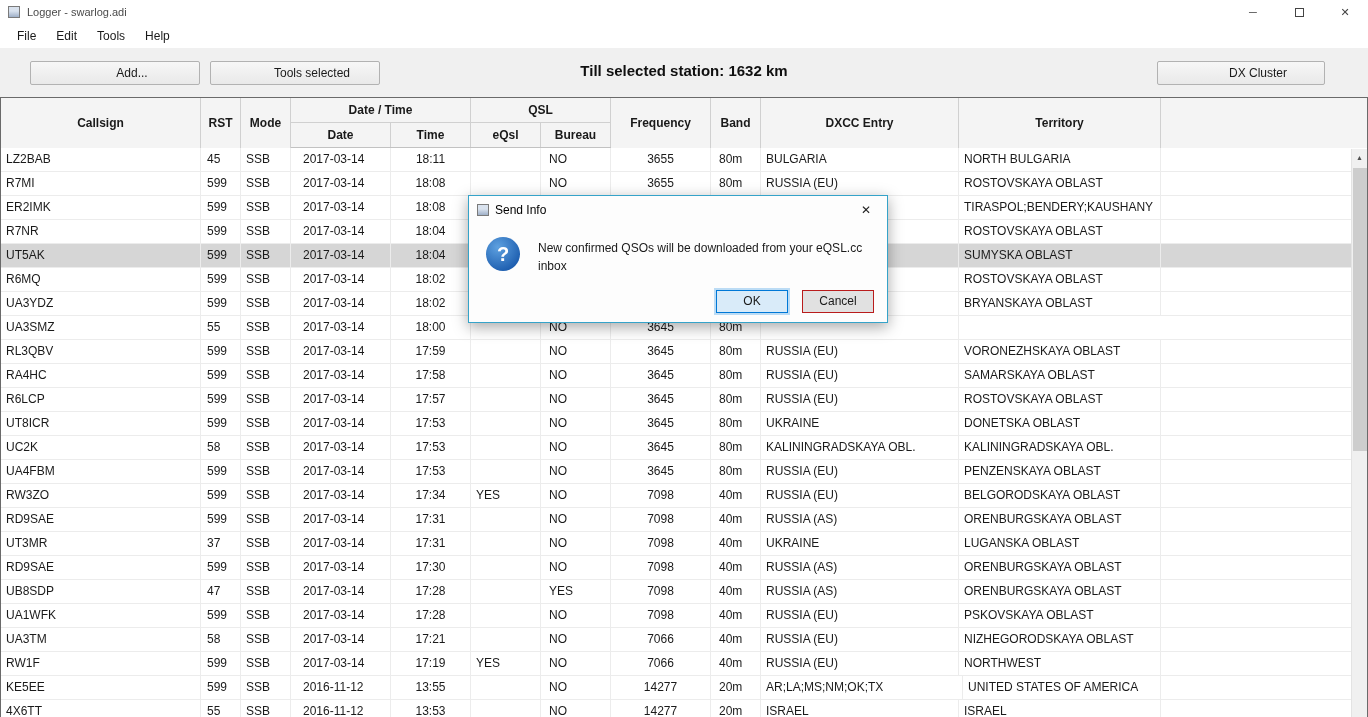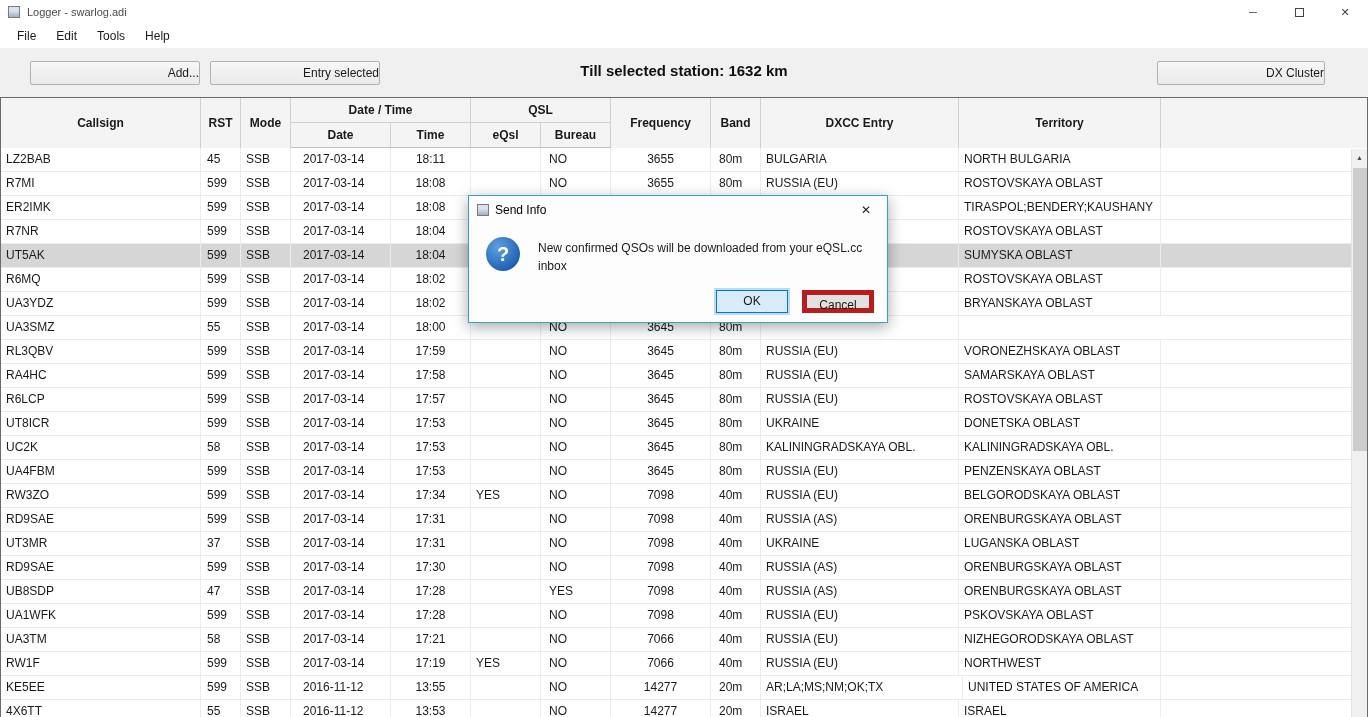--- a/index.html
+++ b/index.html
@@ -21,21 +21,21 @@
 
   
   .menubar { height:24px; background:#ffffff; display:flex; align-items:center; padding-left:7px; }
   .menu-item { font-size:12px; padding:0 10px; line-height:24px; }
 
   
   .toolbar { position:absolute; top:48px; left:0; right:0; height:49px; background:#f0f0f0; }
   .tb-btn { position:absolute; top:13px; height:24px;
     background:linear-gradient(180deg,#f7f7f7,#e9e9e9);
     border:1px solid #b2b2b2; border-radius:2px;
-    font-size:12px; text-align:right; line-height:22px; color:#1a1a1a; cursor:default;padding-left:34px; }
+    font-size:12px; text-align:center; line-height:22px; color:#1a1a1a; cursor:default;padding-left:34px; }
   .btn-add { left:30px; width:170px; }
   .btn-delete { left:210px; width:170px; }
   .btn-prefs { left:977px; width:168px; }
   .btn-dx { left:1157px; width:168px; }
   .distance { position:absolute; top:14px; left:0; right:0; text-align:center;
     font-size:15px; font-weight:bold; color:#101010; }
 
   
   .table { position:absolute; top:97px; left:0; width:1368px; height:620px;
     background:#ffffff; border:1px solid #6a6a6a; border-bottom:none; overflow:hidden; }
@@ -90,21 +90,21 @@
   .q-icon { position:absolute; left:17px; top:13px; width:34px; height:34px; border-radius:50%;
     background:radial-gradient(circle at 35% 30%, #5ea1e0, #1e5fb0 75%);
     color:#fff; font-weight:bold; font-size:20px;
     display:flex; align-items:center; justify-content:center; }
   .dialog-message { position:absolute; left:69px; top:15px; width:336px;
     font-size:12px; line-height:18px; color:#1a1a1a; }
   .dialog-buttons { position:absolute; right:13px; bottom:9px; display:flex; gap:14px;margin-left:24px; }
   .dlg-btn { width:72px; height:23px; font-size:12px; text-align:center; line-height:21px; cursor:default; }
   .dlg-ok { background:#d9ebf9; border:1px solid var(--accent,#0078d7);
     box-shadow:0 0 0 2px #bcdcf5; }
-  .dlg-cancel { background:#e1e1e1; border:5px solid #b91c1c; }
+  .dlg-cancel { background:#e1e1e1; border:1px solid #b91c1c; }
 </style>
 </head>
 <body>
 
 <div class="titlebar">
   <span class="app-icon"></span>
   <span class="title-text">Logger - swarlog.adi</span>
   <div class="win-controls">
     <div class="win-btn">
       <span>─</span>
@@ -121,21 +121,21 @@
 <div class="menubar">
   <div class="menu-item">File</div>
   <div class="menu-item">Edit</div>
   <div class="menu-item">Tools</div>
   <div class="menu-item">Help</div>
 </div>
 
 <div class="toolbar">
   <div class="distance">Till selected station: 1632 km</div>
   <div class="tb-btn btn-add">Add...</div>
-  <div class="tb-btn btn-delete">Entry selected</div>
+  <div class="tb-btn btn-delete">Tools selected</div>
   <div class="tb-btn btn-dx">DX Cluster</div>
 </div>
 
 <div class="table">
   <div class="thead">
     <div class="hcell w-callsign">Callsign</div>
     <div class="hcell w-rst">RST</div>
     <div class="hcell w-mode">Mode</div>
     <div class="hgroup w-datetime">
       <div class="hgroup-top">Date / Time</div>

